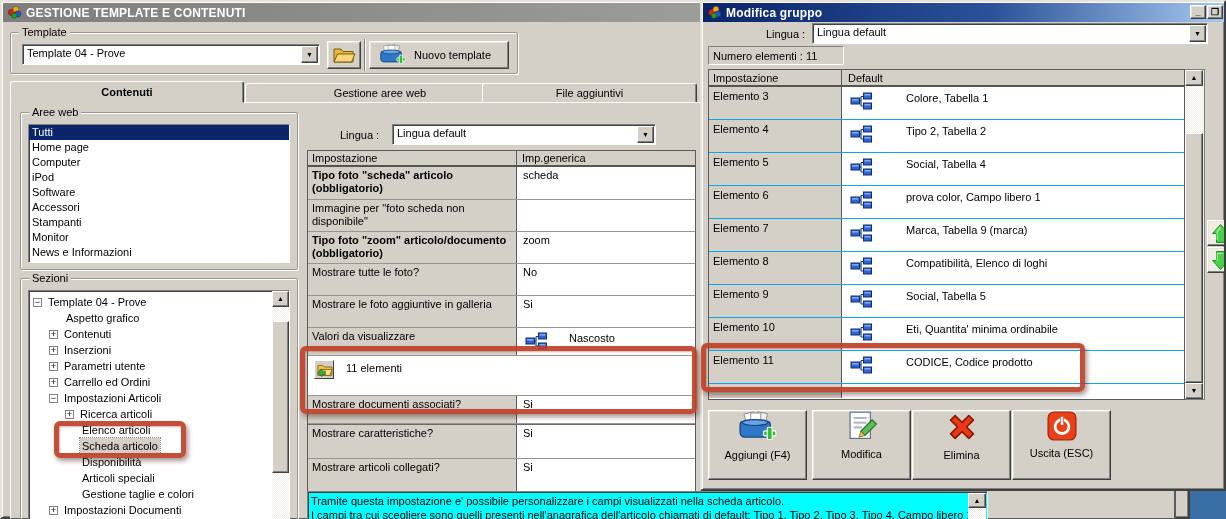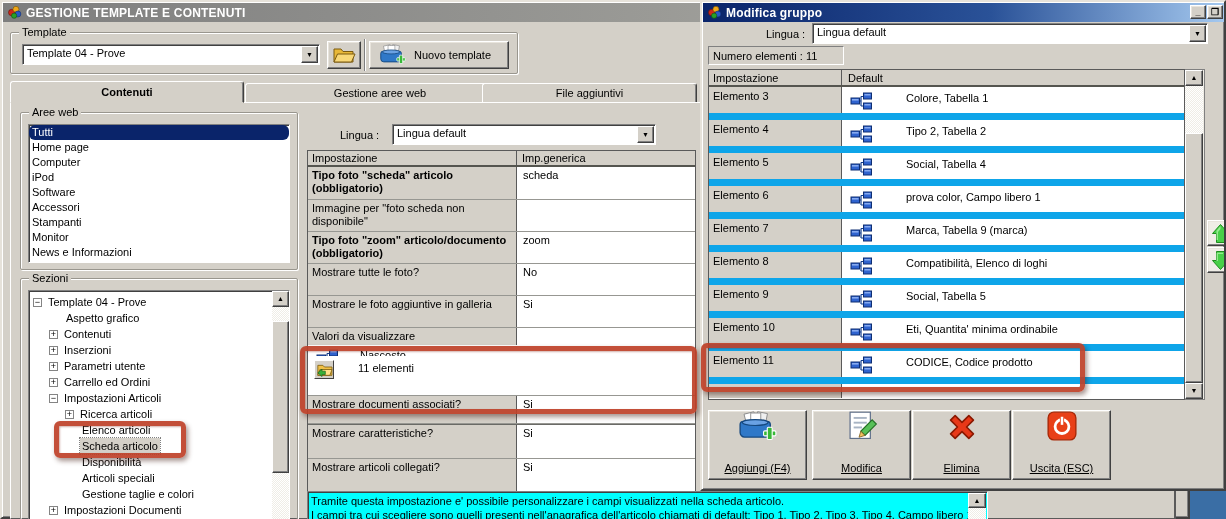--- a/index.html
+++ b/index.html
@@ -33,21 +33,21 @@
 
   .tab { position:absolute; background:#d4d0c8; border:1px solid; border-color:#fff #404040 transparent #fff; border-top-left-radius:3px; border-top-right-radius:3px; text-align:center; box-shadow:inset -1px 0 0 #808080; }
   .tab.active { font-weight:bold; z-index:3; }
 
   .scroll-btn { background:#d4d0c8; border:1px solid; border-color:#fff #404040 #404040 #fff; box-shadow:inset -1px -1px 0 #808080; font-size:7px; color:#000; text-align:center; line-height:14px; padding:0; }
   .scroll-track { background:#efede6; background-image:linear-gradient(45deg,#fff 25%,transparent 25%,transparent 75%,#fff 75%),linear-gradient(45deg,#fff 25%,transparent 25%,transparent 75%,#fff 75%); background-size:2px 2px; background-position:0 0,1px 1px; }
   .scroll-thumb { background:#d4d0c8; border:1px solid; border-color:#fff #404040 #404040 #fff; box-shadow:inset -1px -1px 0 #808080; }
 
   
   .listbox-row { height:15px; line-height:15px; padding:0 3px; white-space:nowrap; overflow:hidden; }
-  .listbox-row.sel { background:#0a246a; color:#fff;border-radius:6px; }
+  .listbox-row.sel { background:#0a246a; color:#fff; }
 
   .tree-row { height:16px; line-height:16px; display:flex; align-items:center; white-space:nowrap; }
   .tree-row .exp { display:inline-block; width:9px; height:9px; margin-right:4px; background:#fff; border:1px solid #848484; font-size:9px; line-height:7px; text-align:center; flex:none; }
   .tree-row .tlabel { padding:0 2px; }
   .tree-row.sel .tlabel { background:#d4d0c8; outline:1px dotted #808080; }
   .d0 { padding-left:4px; } .d1 { padding-left:20px; } .d2 { padding-left:36px; }
   .d1.noexp { padding-left:35px; } .d2.noexp { padding-left:51px; }
 
   .stable { border:1px solid #5a5a5a; background:#fff; }
   .strow { display:flex; border-bottom:1px solid #979792; }
@@ -59,28 +59,28 @@
   .bold { font-weight:bold; }
   .cyan { background:#00ffff !important; }
 
   .icpad { margin:2px 6px 0 2px; flex:none; }
   .minibtn { width:20px; height:19px; margin:2px 6px 0 0; background:#d4d0c8; border:1px solid; border-color:#fff #404040 #404040 #fff; display:flex; align-items:center; justify-content:center; flex:none; }
 
   .infobox { background:#00ffff; border:1px solid; border-color:#808080 #fff #fff #808080; box-shadow:inset 1px 1px 0 #404040; overflow:hidden; }
   .infobox .iline { padding:0 3px; line-height:14px; white-space:nowrap; }
 
   
-  .rtrow { display:flex; height:33px; border-bottom:7px solid #0ea5e9; }
+  .rtrow { display:flex; height:33px; border-bottom:1px solid #0ea5e9; }
   .rtlabel { width:133px; background:#d4d0c8; border-right:1px solid #5a5a5a; padding:3px 4px 0 4px; }
   .rtval { flex:1; background:#fff; display:flex; align-items:flex-start; padding:3px 0 0 6px; }
   .rtval .vtext { margin-left:28px; padding-top:2px; }
   .rthead { height:17px; border-bottom:2px solid #55554f; }
   .rthead .rtlabel, .rthead .rtval { background:#d4d0c8; padding-top:2px; }
 
-  .bigbtn { position:absolute; top:408px; width:99px; height:70px; display:flex; flex-direction:column; align-items:center; justify-content:space-between; padding-bottom:5px; gap:18px;text-decoration:underline; }
+  .bigbtn { position:absolute; top:408px; width:99px; height:70px; display:flex; flex-direction:column; align-items:center; justify-content:flex-start; padding-bottom:5px; gap:6px; }
 
   
   .redbox { position:absolute; border:5px solid rgba(190,64,40,.92); border-radius:6px; box-shadow:2px 3px 5px rgba(60,20,10,.45), inset 1px 1px 2px rgba(120,30,15,.35); z-index:60; pointer-events:none; }
 </style>
 </head>
 <body>
 
 <svg width="0" height="0" style="position:absolute">
   <defs>
     <symbol id="sym-app" viewBox="0 0 16 16">
@@ -293,37 +293,37 @@
       <div class="stval">zoom</div>
     </div>
     <div class="strow" style="height:32px;">
       <div class="stlabel">Mostrare tutte le foto?</div>
       <div class="stval">No</div>
     </div>
     <div class="strow" style="height:32px;">
       <div class="stlabel">Mostrare le foto aggiuntive in galleria</div>
       <div class="stval">Si</div>
     </div>
-    <div class="strow" style="height:28px;flex-direction:column;">
+    <div class="strow" style="height:28px;">
       <div class="stlabel">Valori da visualizzare</div>
       <div class="stval">
         <svg class="icpad" width="22" height="18">
             <use href="#sym-node"></use>
           </svg>
         <span style="margin-left:16px;padding-top:2px;">Nascosto</span>
       </div>
     </div>
     <div class="strow" style="height:40px;">
       <div class="stval">
         <span class="minibtn">
           <svg width="17" height="15">
               <use href="#sym-folder-arrow"></use>
             </svg>
         </span>
-        <span style="margin-left:18px;padding-top:4px;text-align:center;">11 elementi</span>
+        <span style="margin-left:6px;padding-top:4px;text-align:center;">11 elementi</span>
       </div>
     </div>
     <div class="strow" style="height:28px;">
       <div class="stlabel">Mostrare documenti associati?</div>
       <div class="stval">Si</div>
     </div>
     <div class="strow" style="height:35px;border-top:1px solid #6a6a66;">
       <div class="stlabel">Mostrare caratteristiche?</div>
       <div class="stval">Si</div>
     </div>

